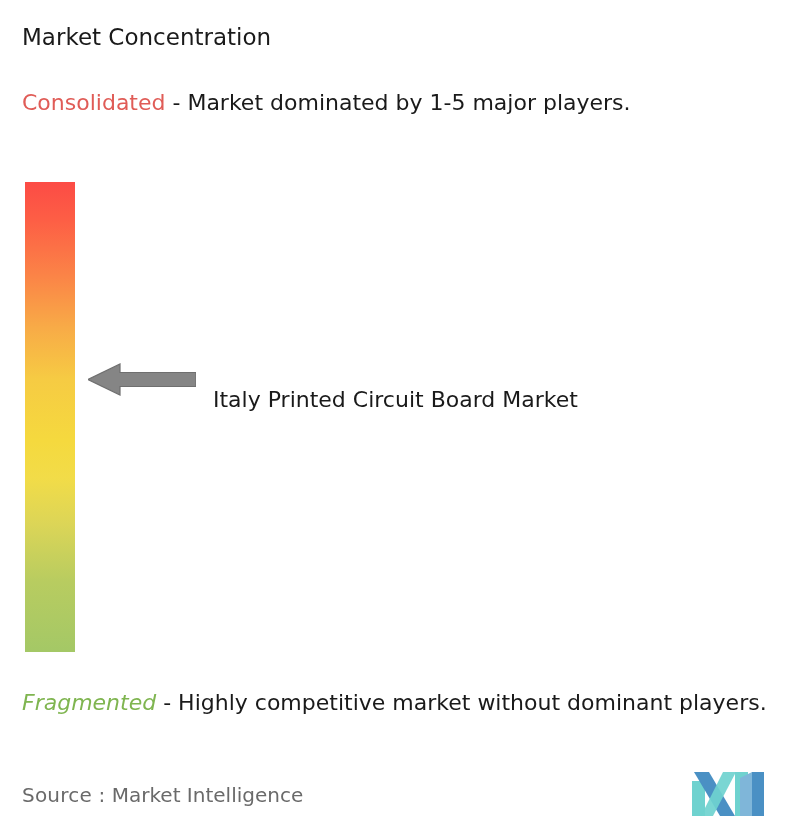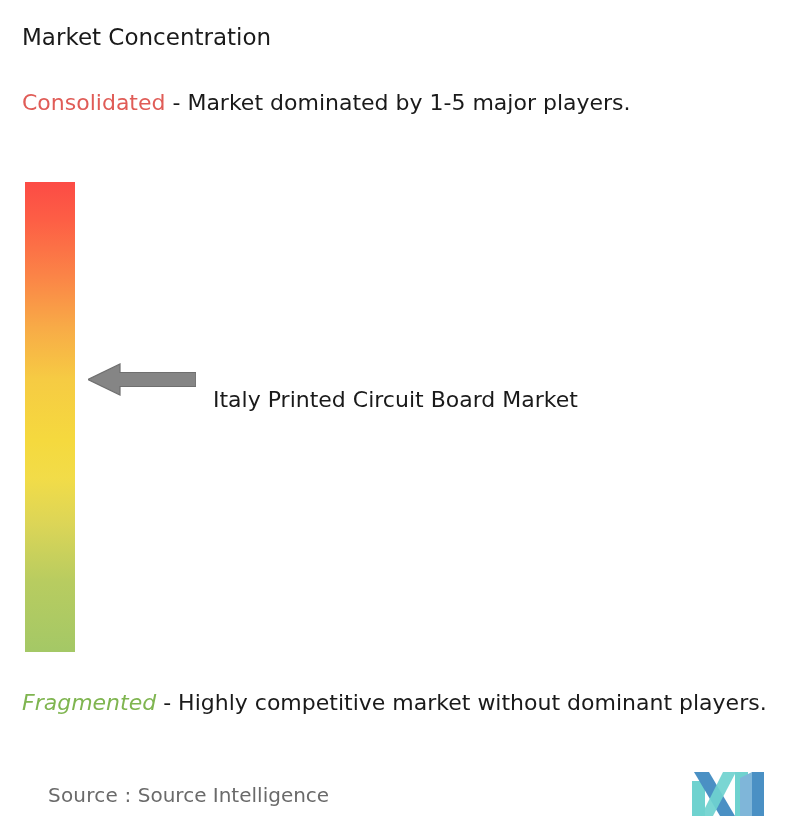--- a/index.html
+++ b/index.html
@@ -113,21 +113,21 @@
   }
   #source-note {
     position: absolute;
     left: 22px;
     top: 10px;
     font-size: 20px;
     line-height: 26px;
     color: #6a6a6a;
     white-space: nowrap;
   }
-  #source-note .src-label { letter-spacing: 0.2px; margin-left: 26px; }
+  #source-note .src-label { letter-spacing: 0.2px; }
   #brand-logo {
     position: absolute;
     left: 692px;
     top: -2px;
     width: 72px;
     height: 46px;
   }
 </style>
 </head>
 <body>
@@ -148,21 +148,21 @@
 
 <div id="callout-label">Italy Printed Circuit Board Market</div>
 
 <div id="bottom-legend">
   <span class="kw-fragmented">Fragmented</span><span>  - Highly competitive market without dominant players.</span>
 </div>
 
 <div id="footer">
   <div id="source-note">
     <span class="src-label">Source :</span>
-    <span>Source Intelligence</span>
+    <span>Market Intelligence</span>
   </div>
 
   <div id="brand-logo">
     <svg width="72" height="46" viewBox="0 0 72 46" xmlns="http://www.w3.org/2000/svg">
 
       <polygon points="0,46 13,46 13,11 0,11" fill="#6fd2cf"></polygon>
 
       <polygon points="2,2 17,2 43,46 28,46" fill="#4a90c4"></polygon>
 
       <polygon points="31,2 44,2 21,46 9,46" fill="#6fd2cf" opacity="0.92"></polygon>

